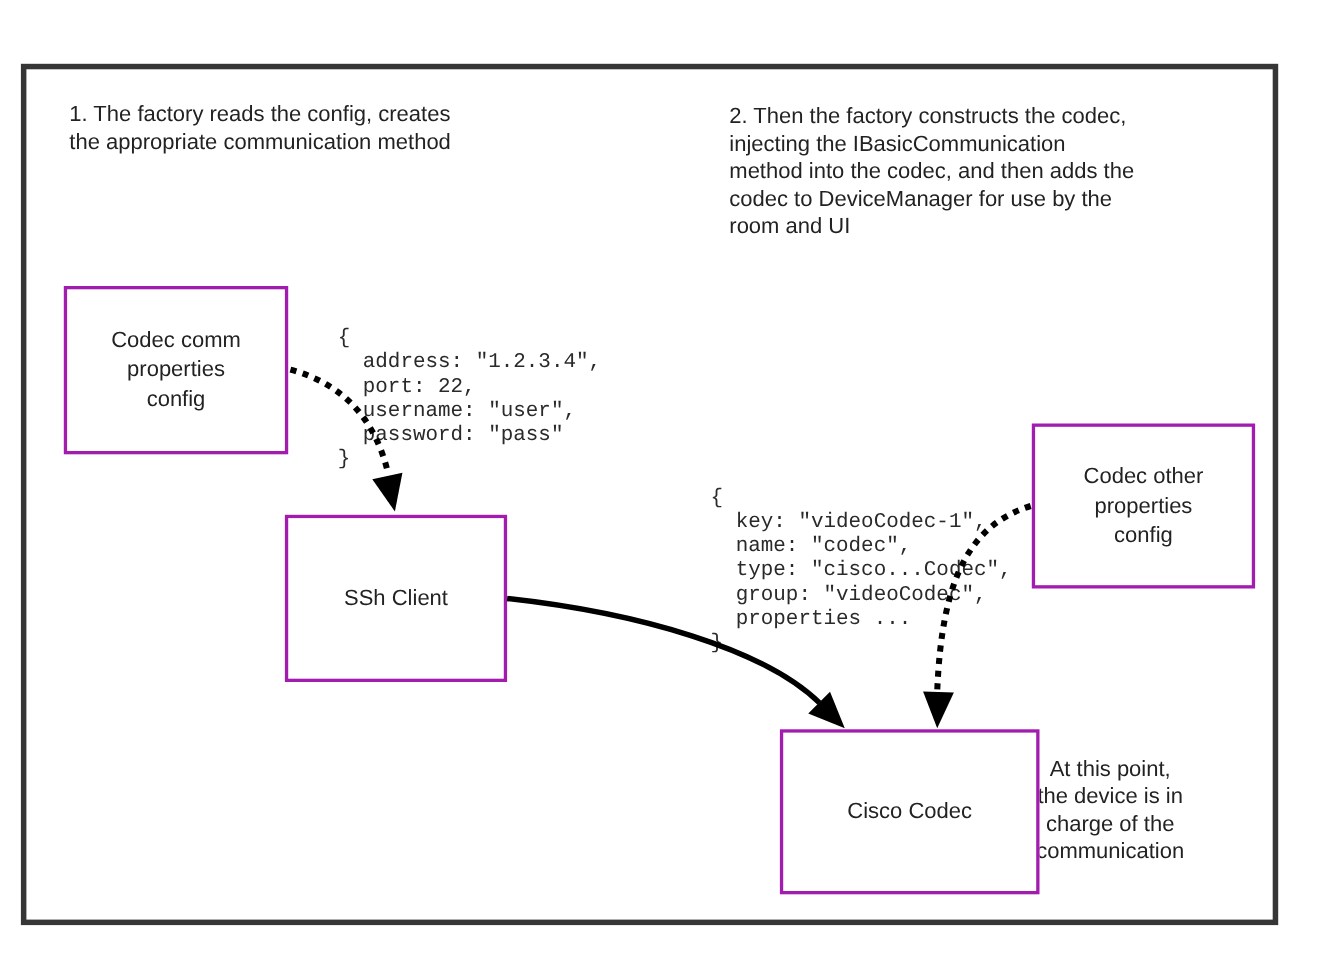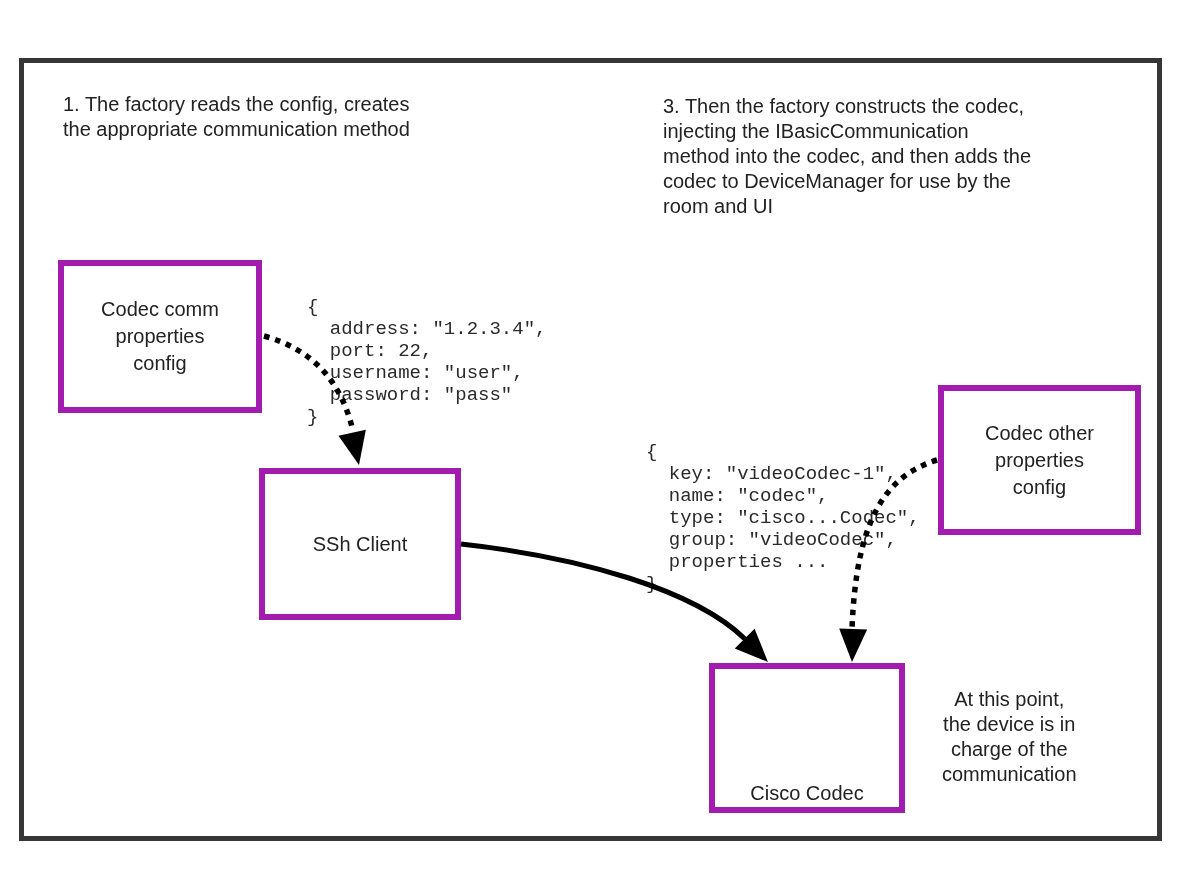--- a/index.html
+++ b/index.html
@@ -27,36 +27,36 @@
     line-height: 25px;
     white-space: pre-line;
     color: #222222;
   }
   .note-step1 { left: 63px;  top: 92px;  }
   .note-step2 { left: 663px; top: 94px;  }
   .note-result{ left: 942px; top: 687px; text-align: center; }
 
   .node {
     position: absolute;
-    border: 6px solid #a21caf;
+    border: 3px solid #a21caf;
     background: #ffffff;
     display: flex;
     align-items: center;
     justify-content: center;
     text-align: center;
     font-size: 20px;
     line-height: 27px;
     white-space: pre-line;
     color: #222222;
     z-index: 2;
   }
   .node-codec-comm  { left: 58px;  top: 260px; width: 204px; height: 153px; }
   .node-ssh-client  { left: 259px; top: 468px; width: 202px; height: 152px; text-align: right; }
   .node-codec-other { left: 938px; top: 385px; width: 203px; height: 150px; }
-  .node-cisco-codec { left: 709px; top: 663px; width: 196px; height: 150px; align-items: flex-end; }
+  .node-cisco-codec { left: 709px; top: 663px; width: 236px; height: 150px; }
 
   .code {
     position: absolute;
     font-family: "Liberation Mono", "DejaVu Sans Mono", monospace;
     font-size: 19px;
     line-height: 22px;
     color: #2a2a2a;
     white-space: pre;
     z-index: 1;
   }
@@ -86,21 +86,21 @@
 </head>
 <body>
 
 <div class="stage">
 
   <div class="frame"></div>
 
   <div class="note note-step1">1. The factory reads the config, creates
 the appropriate communication method</div>
 
-  <div class="note note-step2">3. Then the factory constructs the codec,
+  <div class="note note-step2">2. Then the factory constructs the codec,
 injecting the IBasicCommunication
 method into the codec, and then adds the
 codec to DeviceManager for use by the
 room and UI</div>
 
   <div class="note note-result">At this point,
 the device is in
 charge of the
 communication</div>
 

